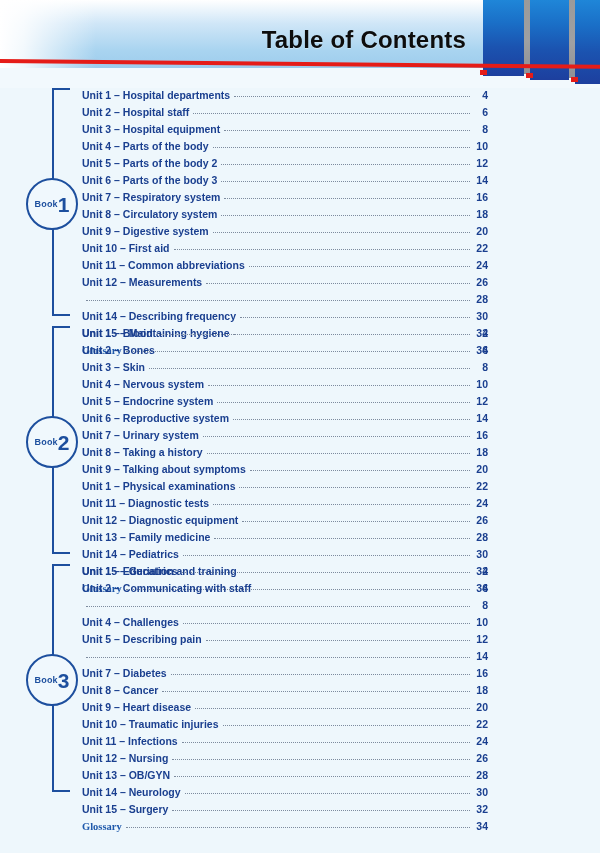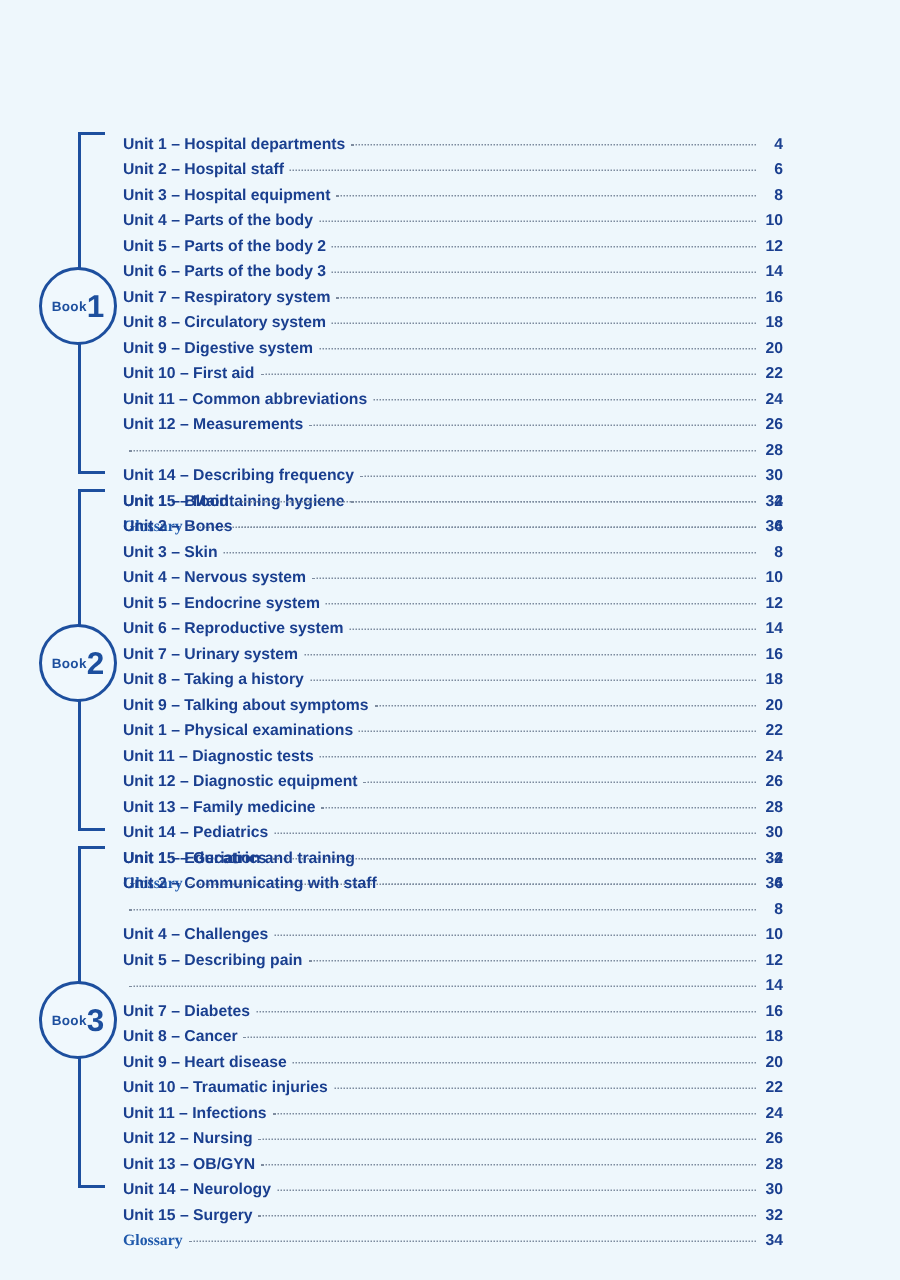--- a/index.html
+++ b/index.html
@@ -83,21 +83,21 @@
     position:absolute;left:26px;width:48px;height:48px;
     border:2px solid #1d4f9e;border-radius:50%;
     background:#f0f8fd;
     display:flex;align-items:center;justify-content:center;
     line-height:1;
     z-index:3;
   }
   .badge .b-word{font-size:9px;font-weight:bold;color:#1d4f9e;letter-spacing:.2px;}
   .badge .b-num{font-size:21px;font-weight:bold;color:#1d4f9e;margin-top:1px;}
 
-  .entries{margin-left:82px;padding-right:78px;}
+  .entries{margin-left:82px;padding-right:112px;}
   .row{
     display:flex;align-items:baseline;
     font-size:10.5px;font-weight:bold;
     color:#1a3f8f;
     height:17px;
     white-space:nowrap;
   }
   .row .lbl{flex:0 0 auto;}
   .row .dots{
     flex:1 1 auto;
@@ -114,20 +114,39 @@
     text-align:right;
     min-width:14px;
   }
   .row.glossary .lbl{color:#1f59ab;font-family:Liberation Serif, serif;}
 </style>
 </head>
 <body>
 
 <div class="page">
 
+  <div class="header">
+    <div class="header-bg"></div>
+    <div class="header-fade"></div>
+    <div class="header-white"></div>
+
+    <div class="bars">
+      <div class="bar" style="left:3px;width:41px;height:76px;"></div>
+      <div class="bar-sep" style="left:44px;width:6px;height:74px;"></div>
+      <div class="bar" style="left:50px;width:39px;height:80px;"></div>
+      <div class="bar-sep" style="left:89px;width:6px;height:78px;"></div>
+      <div class="bar" style="left:95px;width:25px;height:84px;"></div>
+      <div class="bar-tick" style="left:0px;top:70px;"></div>
+      <div class="bar-tick" style="left:46px;top:73px;"></div>
+      <div class="bar-tick" style="left:91px;top:77px;"></div>
+    </div>
+
+    <div class="redline"></div>
+    <div class="title">Table of Contents</div>
+  </div>
 
   <div class="toc">
 
     <div class="book" style="height:228px;">
       <div class="bracket">
         <div class="ht"></div>
         <div class="vt" style="top:0;height:108px;"></div>
         <div class="vb" style="bottom:0;height:92px;"></div>
         <div class="hb"></div>
       </div>

